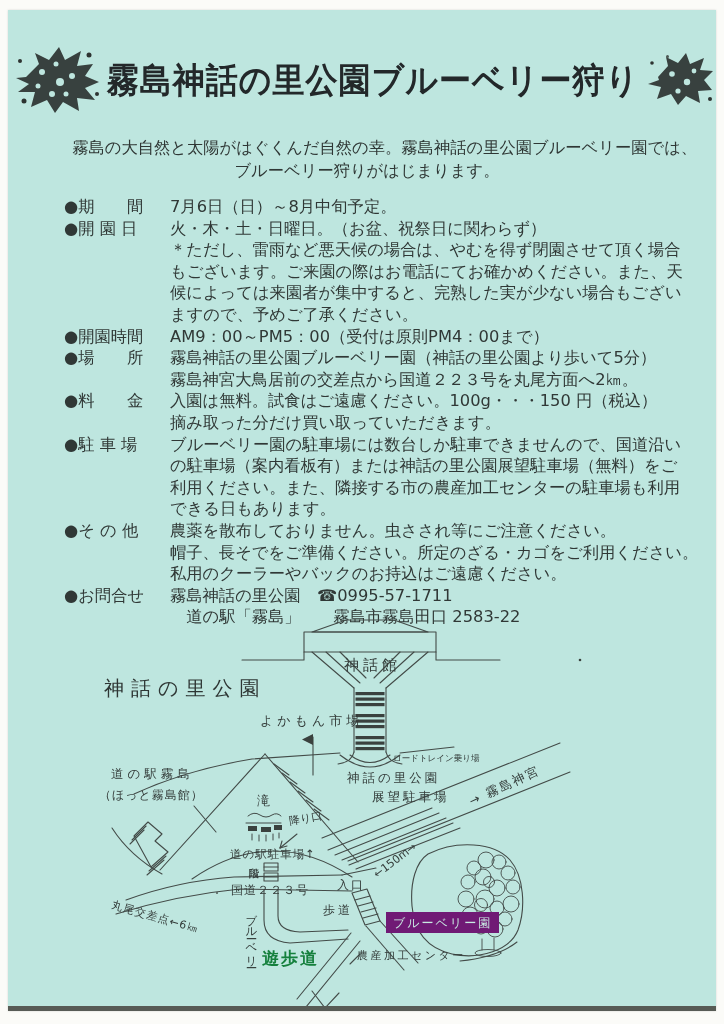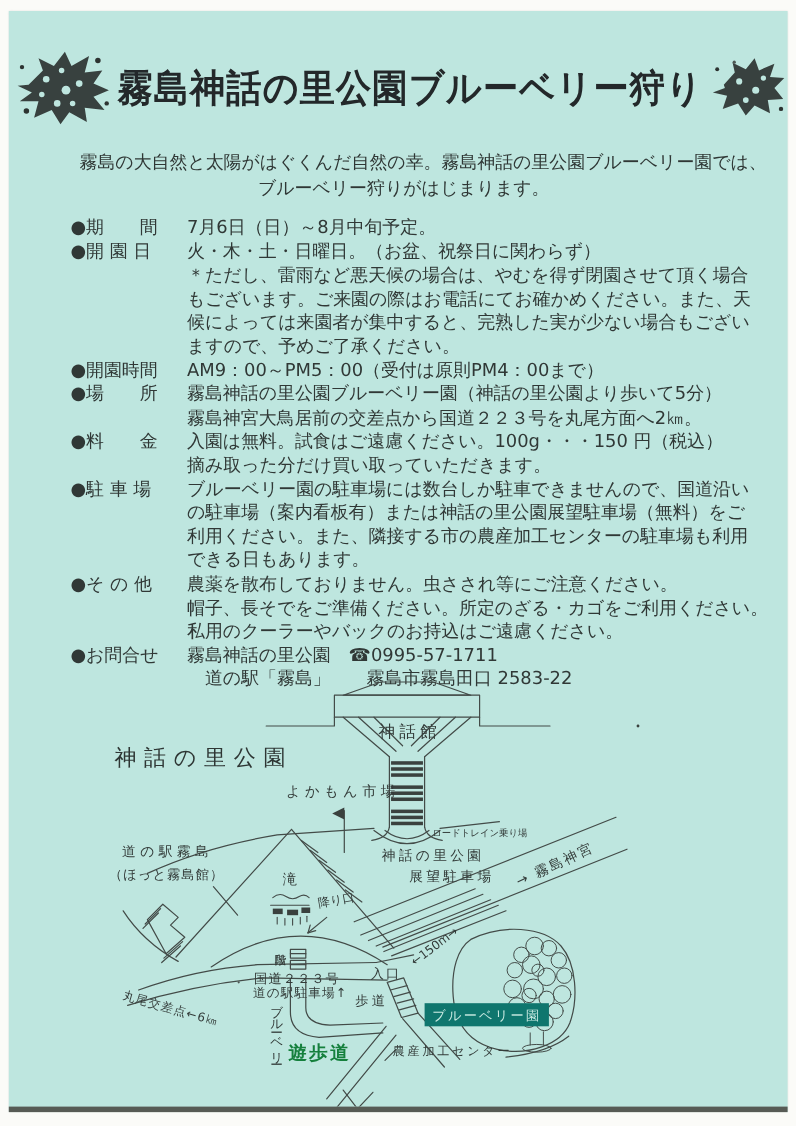--- a/index.html
+++ b/index.html
@@ -45,21 +45,21 @@
   .map{
     position:absolute;left:0;top:602px;width:600px;height:394px;
   }
   .map svg{position:absolute;left:0;top:0;}
   .ml{
     position:absolute;white-space:nowrap;color:#333b39;
     font-size:12px;line-height:1;
   }
   .ml.vert{writing-mode:vertical-rl;text-orientation:upright;}
   .bb-box{
-    background:#0f766e;color:#c9eae2;padding:5px 7px 4px 7px;
+    background:#701a75;color:#c9eae2;padding:5px 7px 4px 7px;
     font-size:12px;letter-spacing:2px;
   }
   .speck{position:absolute;background:#4d5854;border-radius:50%;}
 </style>
 </head>
 <body>
 
 <div class="page">
 
   <div class="title-row">
@@ -304,21 +304,21 @@
     <div class="ml" style="left:96px;top:66px;font-size:20px;letter-spacing:7px;color:#2e3634;">神話の里公園</div>
     <div class="ml" style="left:252px;top:102px;font-size:13px;letter-spacing:4px;">よかもん市場</div>
     <div class="ml" style="left:385px;top:142px;font-size:8.5px;">ロードトレイン乗り場</div>
     <div class="ml" style="left:339px;top:160px;font-size:12.5px;letter-spacing:3px;">神話の里公園</div>
     <div class="ml" style="left:364px;top:179px;font-size:12.5px;letter-spacing:3px;">展望駐車場</div>
     <div class="ml" style="left:462px;top:184px;font-size:12.5px;letter-spacing:2px;transform:rotate(-25deg);transform-origin:left center;">→ 霧島神宮</div>
     <div class="ml" style="left:103px;top:156px;font-size:12.5px;letter-spacing:4px;">道の駅霧島</div>
     <div class="ml" style="left:91px;top:177px;font-size:12px;letter-spacing:1px;">（ほっと霧島館）</div>
     <div class="ml" style="left:249px;top:182px;font-size:13px;">滝</div>
     <div class="ml" style="left:281px;top:201px;font-size:11px;transform:rotate(-10deg);">降り口</div>
-    <div class="ml" style="left:222px;top:237px;font-size:11.5px;letter-spacing:1px;margin-top:48px;">道の駅駐車場↑</div>
+    <div class="ml" style="left:222px;top:237px;font-size:11.5px;letter-spacing:1px;">道の駅駐車場↑</div>
     <div class="ml vert" style="left:241px;top:247px;font-size:10.5px;">階段</div>
     <div class="ml" style="left:223px;top:272px;font-size:12px;letter-spacing:1px;">国道２２３号</div>
     <div class="ml" style="left:329px;top:267px;font-size:12px;letter-spacing:2px;">入口</div>
     <div class="ml" style="left:315px;top:292px;font-size:12px;letter-spacing:3px;">歩道</div>
     <div class="ml" style="left:104px;top:287px;font-size:11px;letter-spacing:1px;transform:rotate(16deg);transform-origin:left center;">丸尾交差点←6㎞</div>
     <div class="ml" style="left:367px;top:258px;font-size:11px;transform:rotate(-37deg);transform-origin:left center;">←150m→</div>
     <div class="ml vert" style="left:237px;top:293px;font-size:11.5px;letter-spacing:1px;">ブルーベリー</div>
     <div class="ml" style="left:254px;top:338px;font-size:17px;font-weight:bold;letter-spacing:2px;color:#15803d;">遊歩道</div>
     <div class="ml bb-box" style="left:378px;top:300px;">ブルーベリー園</div>
     <div class="ml" style="left:349px;top:338px;font-size:11px;letter-spacing:2.5px;">農産加工センター</div>

